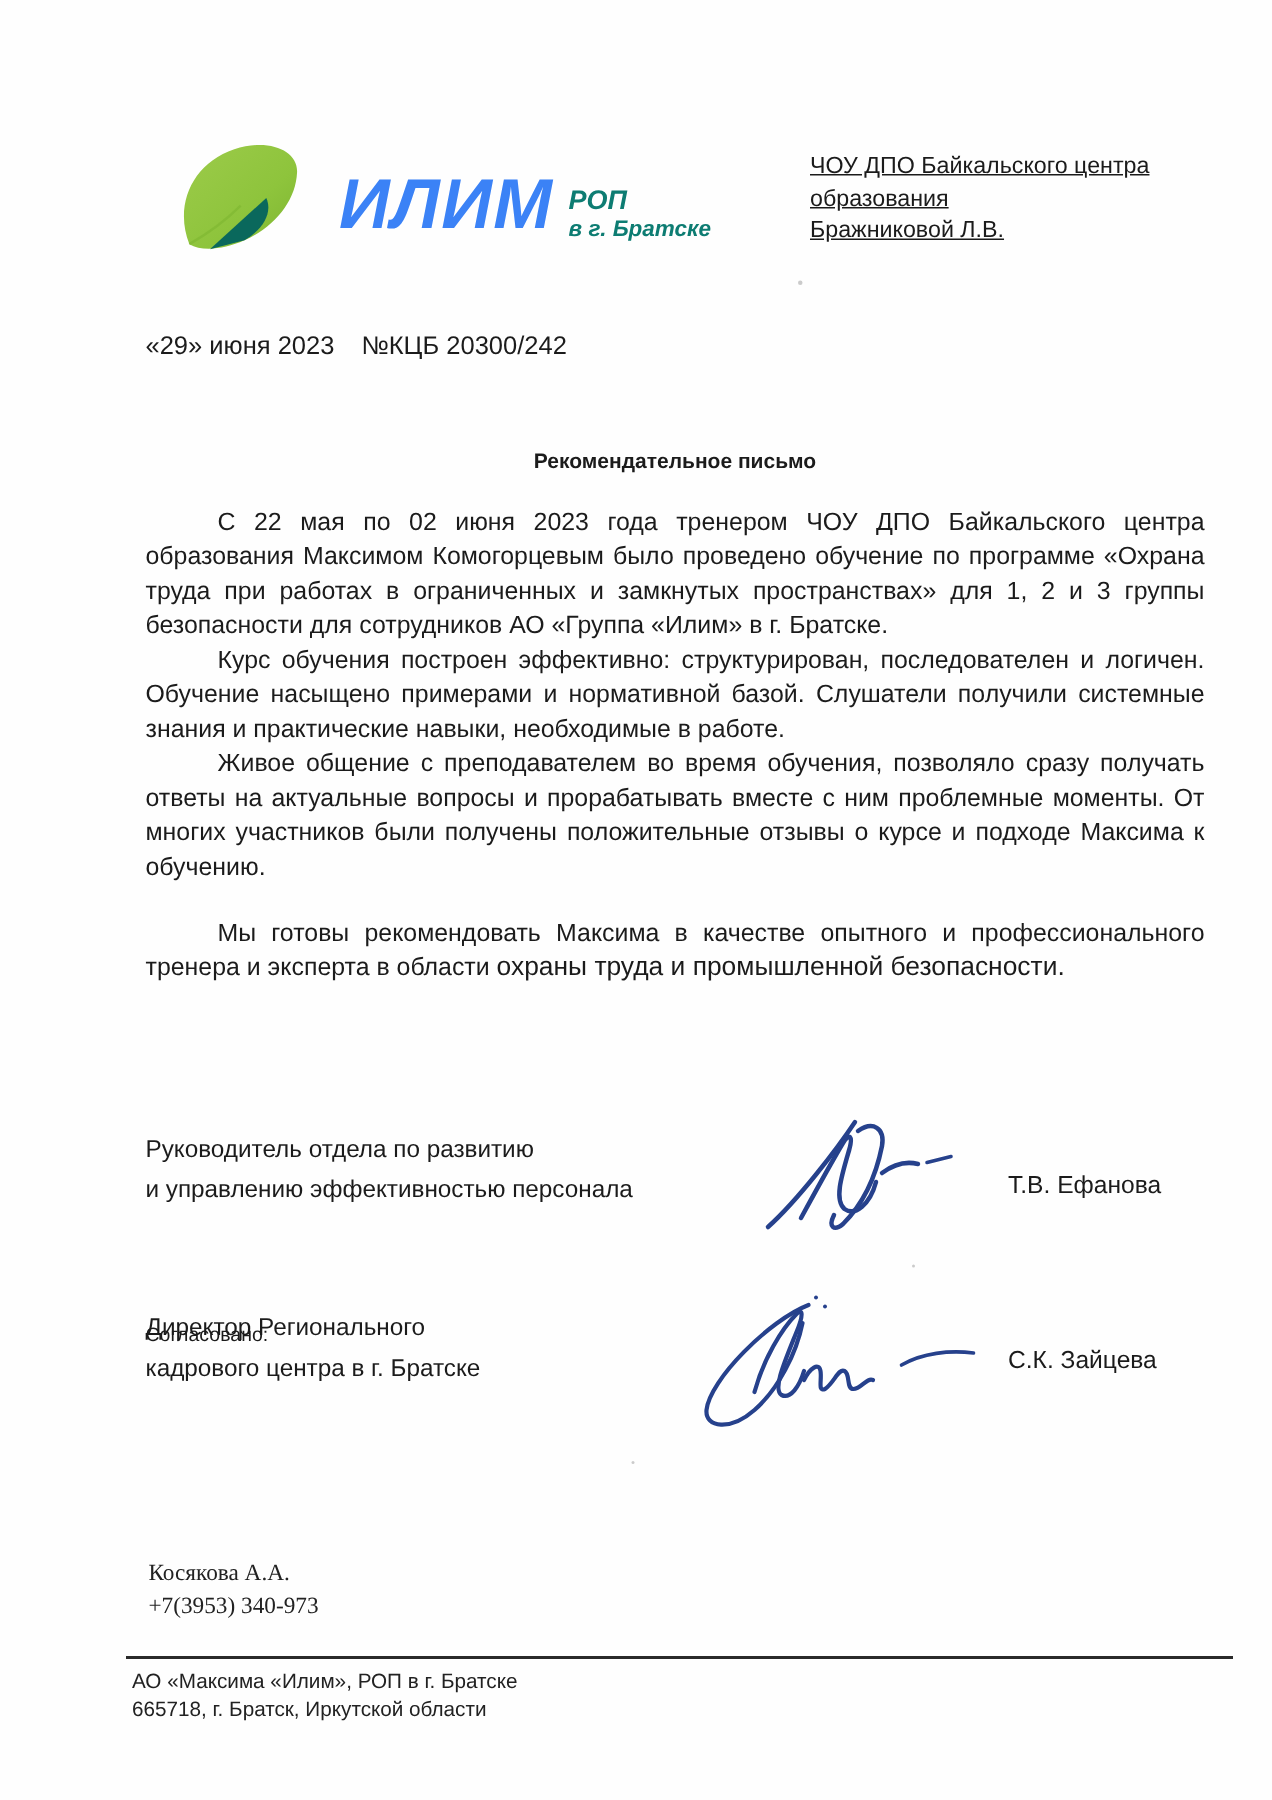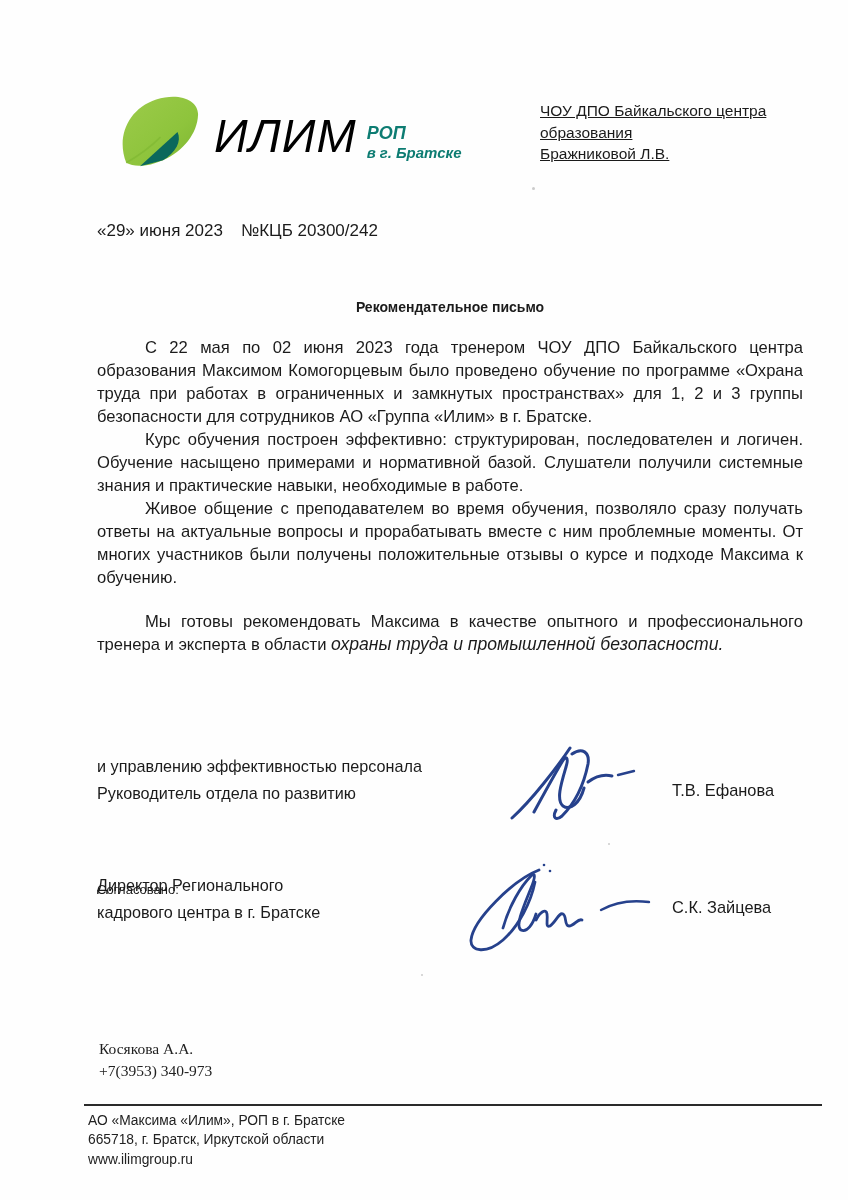--- a/index.html
+++ b/index.html
@@ -9,23 +9,23 @@
     background:#fefefe;
     margin:0 auto;
     overflow:hidden;
     font-family:"Liberation Sans",sans-serif;
     color:#1b1b1b;
   }
   
   .logo{position:absolute;left:116px;top:92px;display:flex;align-items:center;}
   .leaf{width:94px;height:86px;flex:0 0 auto;}
   .logo-name{
-    margin-left:4px;
-    font-size:47px;font-weight:normal;font-style:italic;
-    color:#000000;line-height:1;letter-spacing:1px;
+    margin-left:16px;
+    font-size:47px;font-weight:bold;font-style:italic;
+    color:#3b82f6;line-height:1;letter-spacing:1px;
   }
   .logo-sub{margin-left:10px;margin-top:14px;color:#0d7c72;font-style:italic;line-height:1.15;}
   .logo-unit{font-size:18px;font-weight:bold;display:block;}
   .logo-unit-loc{font-size:15px;font-weight:bold;display:block;}
   .addressee{
     position:absolute;left:540px;top:100px;width:280px;
     font-size:15.5px;line-height:21.5px;text-decoration:underline;
   }
   
   .dateline{position:absolute;left:97px;top:221px;font-size:17px;}
@@ -34,21 +34,21 @@
   .title{
     position:absolute;left:97px;top:299px;width:706px;
     font-size:14px;font-weight:bold;text-align:center;margin:0;
   }
   .body{
     position:absolute;left:97px;top:336px;width:706px;
     font-size:16.6px;line-height:23px;text-align:justify;
   }
   .body p{margin:0;text-indent:48px;}
   .closing{margin-top:21px !important;}
-  .emph{font-size:17.6px;font-style:italic;}
+  .emph{font-size:17.6px;}
   
   .role{position:absolute;left:97px;font-size:16.2px;line-height:27px;}
   .role-head{top:753px;}
   .approved{position:absolute;left:97px;top:882px;font-size:13px;}
   .role-director{top:872px;}
   .sig{position:absolute;}
   .sig-1{left:506px;top:742px;width:140px;height:85px;}
   .sig-2{left:443px;top:858px;width:222px;height:100px;}
   .sig-name{position:absolute;left:672px;font-size:16.4px;}
   .sig-name-1{top:781px;}
@@ -112,22 +112,22 @@
   <h1 class="title">Рекомендательное письмо</h1>
 
   <div class="body">
     <p>С 22 мая по 02 июня 2023 года тренером ЧОУ ДПО Байкальского центра образования Максимом Комогорцевым было проведено обучение по программе «Охрана труда при работах в ограниченных и замкнутых пространствах» для 1, 2 и 3 группы безопасности для сотрудников АО «Группа «Илим» в г. Братске.</p>
     <p>Курс обучения построен эффективно: структурирован, последователен и логичен. Обучение насыщено примерами и нормативной базой. Слушатели получили системные знания и практические навыки, необходимые в работе.</p>
     <p>Живое общение с преподавателем во время обучения, позволяло сразу получать ответы на актуальные вопросы и прорабатывать вместе с ним проблемные моменты. От многих участников были получены положительные отзывы о курсе и подходе Максима к обучению.</p>
     <p class="closing"><span>Мы готовы рекомендовать Максима в качестве опытного и профессионального тренера и эксперта в области </span><span class="emph">охраны труда и промышленной безопасности.</span></p>
   </div>
 
   <div class="role role-head">
+    <div>Руководитель отдела по развитию</div>
     <div>и управлению эффективностью персонала</div>
-    <div>Руководитель отдела по развитию</div>
   </div>
   <svg class="sig sig-1" viewBox="0 0 140 85" aria-hidden="true">
     <g fill="none" stroke="#26418c" stroke-width="3" stroke-linecap="round">
       <path d="M6,76 C26,58 52,24 64,6"></path>
       <path d="M28,70 C40,48 50,30 56,20 C60,13 63,15 60,25 C55,42 50,58 57,64 C64,69 74,61 78,46"></path>
       <path d="M66,12 C76,5 84,10 82,22 C78,42 70,60 56,74 C50,79 46,76 50,68"></path>
       <path d="M82,40 C90,34 98,32 106,34"></path>
       <path d="M112,33 L128,29" stroke-width="2.4"></path>
     </g>
   </svg>
@@ -153,21 +153,20 @@
 
   <div class="contact">
     <div>Косякова А.А.</div>
     <div>+7(3953) 340-973</div>
   </div>
 
   <div class="divider"></div>
   <div class="footer">
     <div>АО «Максима «Илим», РОП в г. Братске</div>
     <div>665718, г. Братск, Иркутской области</div>
-    <div>www.ilimgroup.ru</div>
   </div>
 
   <div class="speck sp1"></div>
   <div class="speck sp2"></div>
   <div class="speck sp3"></div>
   <div class="speck sp4"></div>
 
 </div>
 
 </body></html>

